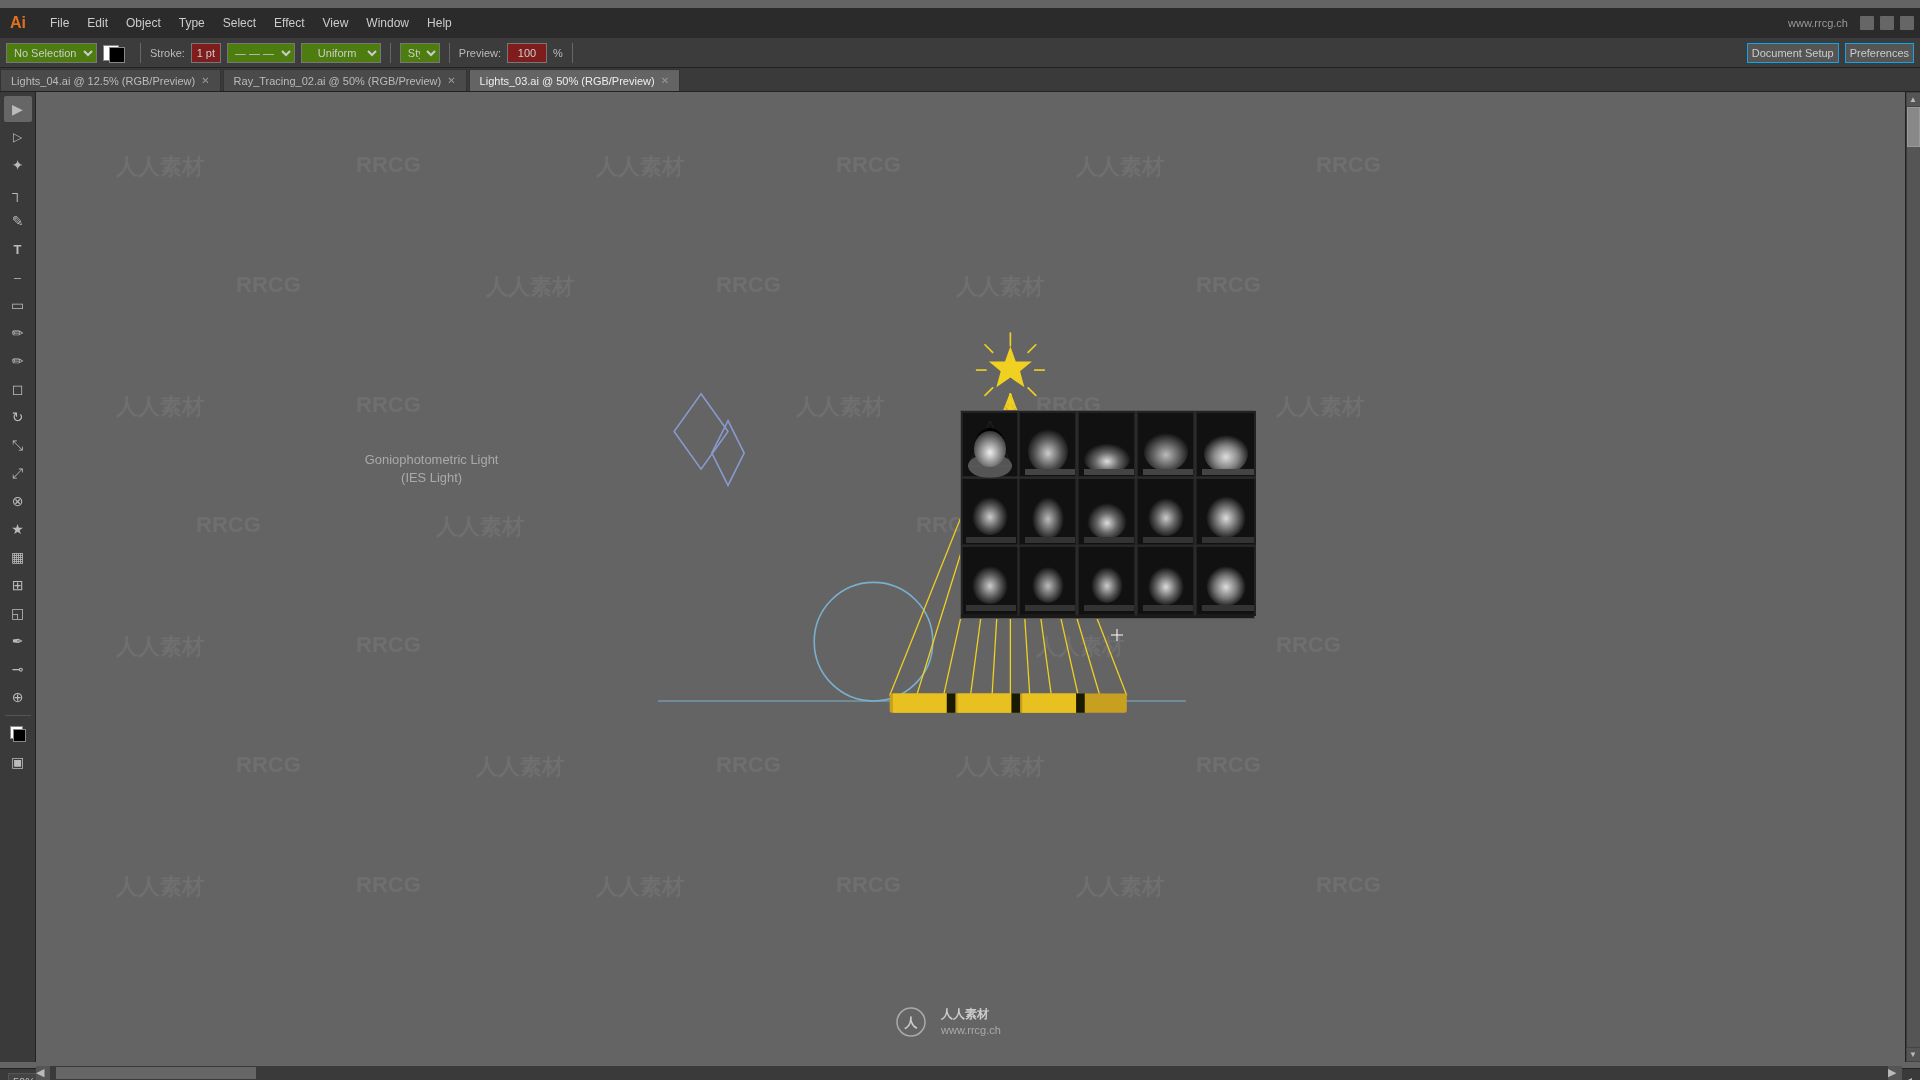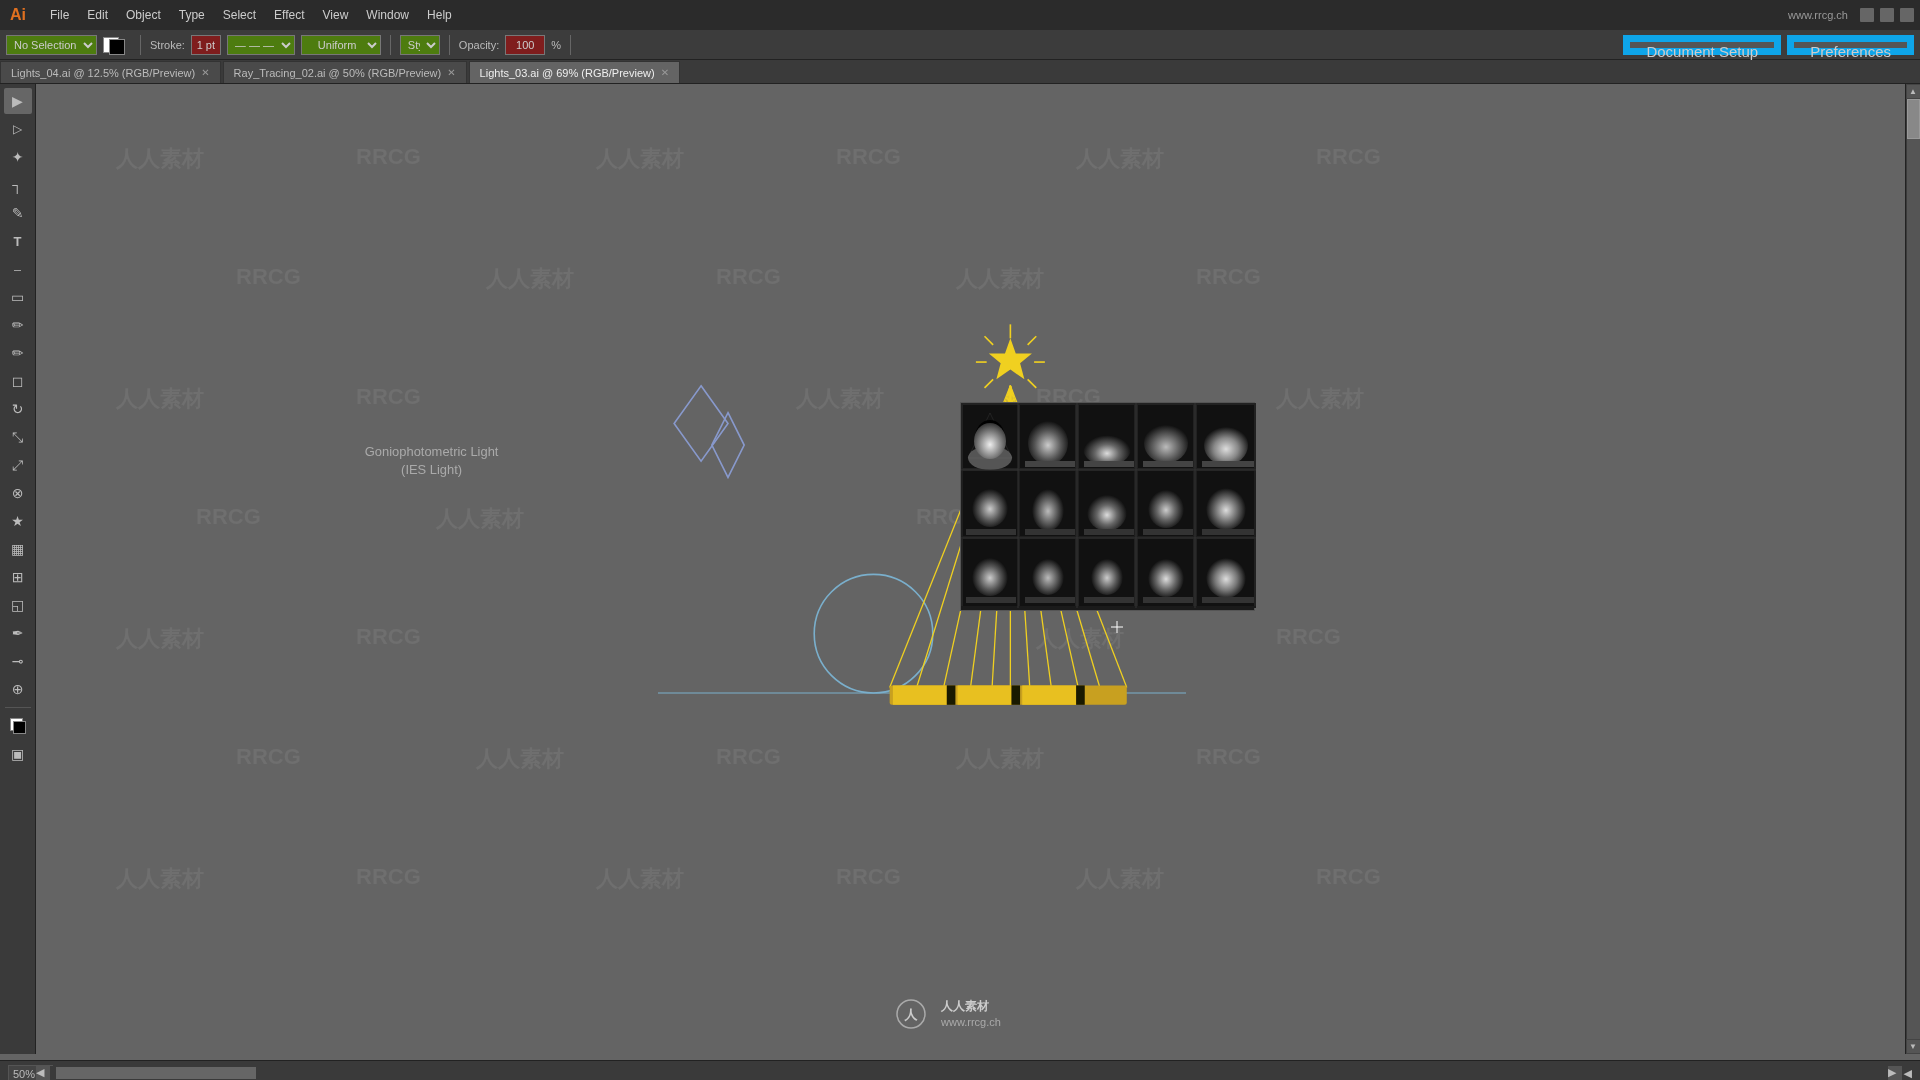--- a/index.html
+++ b/index.html
@@ -9,20 +9,21 @@
     #menubar {
       width: 100%;
       height: 30px;
       background: #2b2b2b;
       display: flex;
       align-items: center;
       color: #ccc;
       font-size: 12px;
       padding: 0 4px;
       gap: 2px;
+      margin-top: 8px;
     }
     .menu-logo {
       font-weight: bold;
       color: #e07020;
       font-size: 16px;
       margin-right: 8px;
       padding: 0 6px;
     }
     .menu-item {
       padding: 4px 8px;
@@ -45,24 +46,24 @@
       background: #4d7c0f;
       border: 1px solid #777;
       color: #ccc;
       font-size: 11px;
       padding: 1px 3px;
       height: 20px;
     }
     .toolbar-label { color: #bbb; font-size: 11px; }
     .toolbar-btn {
       background: #555;
-      border: 7px solid #0ea5e9;
+      border: 1px solid #0ea5e9;
       color: #ccc;
-      font-size: 15px;
-      padding: 1px 16px;
+      font-size: 11px;
+      padding: 1px 4px;
       height: 20px;
       cursor: pointer;
     }
     .toolbar-input {
       background: #7f1d1d;
       border: 1px solid #777;
       color: #ccc;
       font-size: 11px;
       width: 40px;
       height: 20px;
@@ -246,40 +247,40 @@
     <option>— — —</option>
   </select>
   <select class="toolbar-select" style="width:80px;padding-left:12px;">
     <option>Uniform</option>
   </select>
   <div class="toolbar-sep"></div>
   <select class="toolbar-select" style="width:40px;">
     <option>Style:</option>
   </select>
   <div class="toolbar-sep"></div>
-  <span class="toolbar-label">Opacity:</span>
+  <span class="toolbar-label">Preview:</span>
   <input class="toolbar-input" value="100" style="">
   <span style="color:#bbb;font-size:11px;">%</span>
   <div class="toolbar-sep"></div>
   <div style="flex:1;"></div>
   <button class="toolbar-btn">Document Setup</button>
   <button class="toolbar-btn">Preferences</button>
 </div>
 
 <div id="tabs">
   <div class="tab">
     <span>Lights_04.ai @ 12.5% (RGB/Preview)</span>
     <span class="tab-close">✕</span>
   </div>
   <div class="tab">
     <span>Ray_Tracing_02.ai @ 50% (RGB/Preview)</span>
     <span class="tab-close">✕</span>
   </div>
   <div class="tab active">
-    <span>Lights_03.ai @ 69% (RGB/Preview)</span>
+    <span>Lights_03.ai @ 50% (RGB/Preview)</span>
     <span class="tab-close">✕</span>
   </div>
 </div>
 
 <div id="main">
 
   <div id="toolbox">
 
     <button class="tool-btn active">▶</button>
     <button class="tool-btn" style="font-size:12px;">▷</button>

